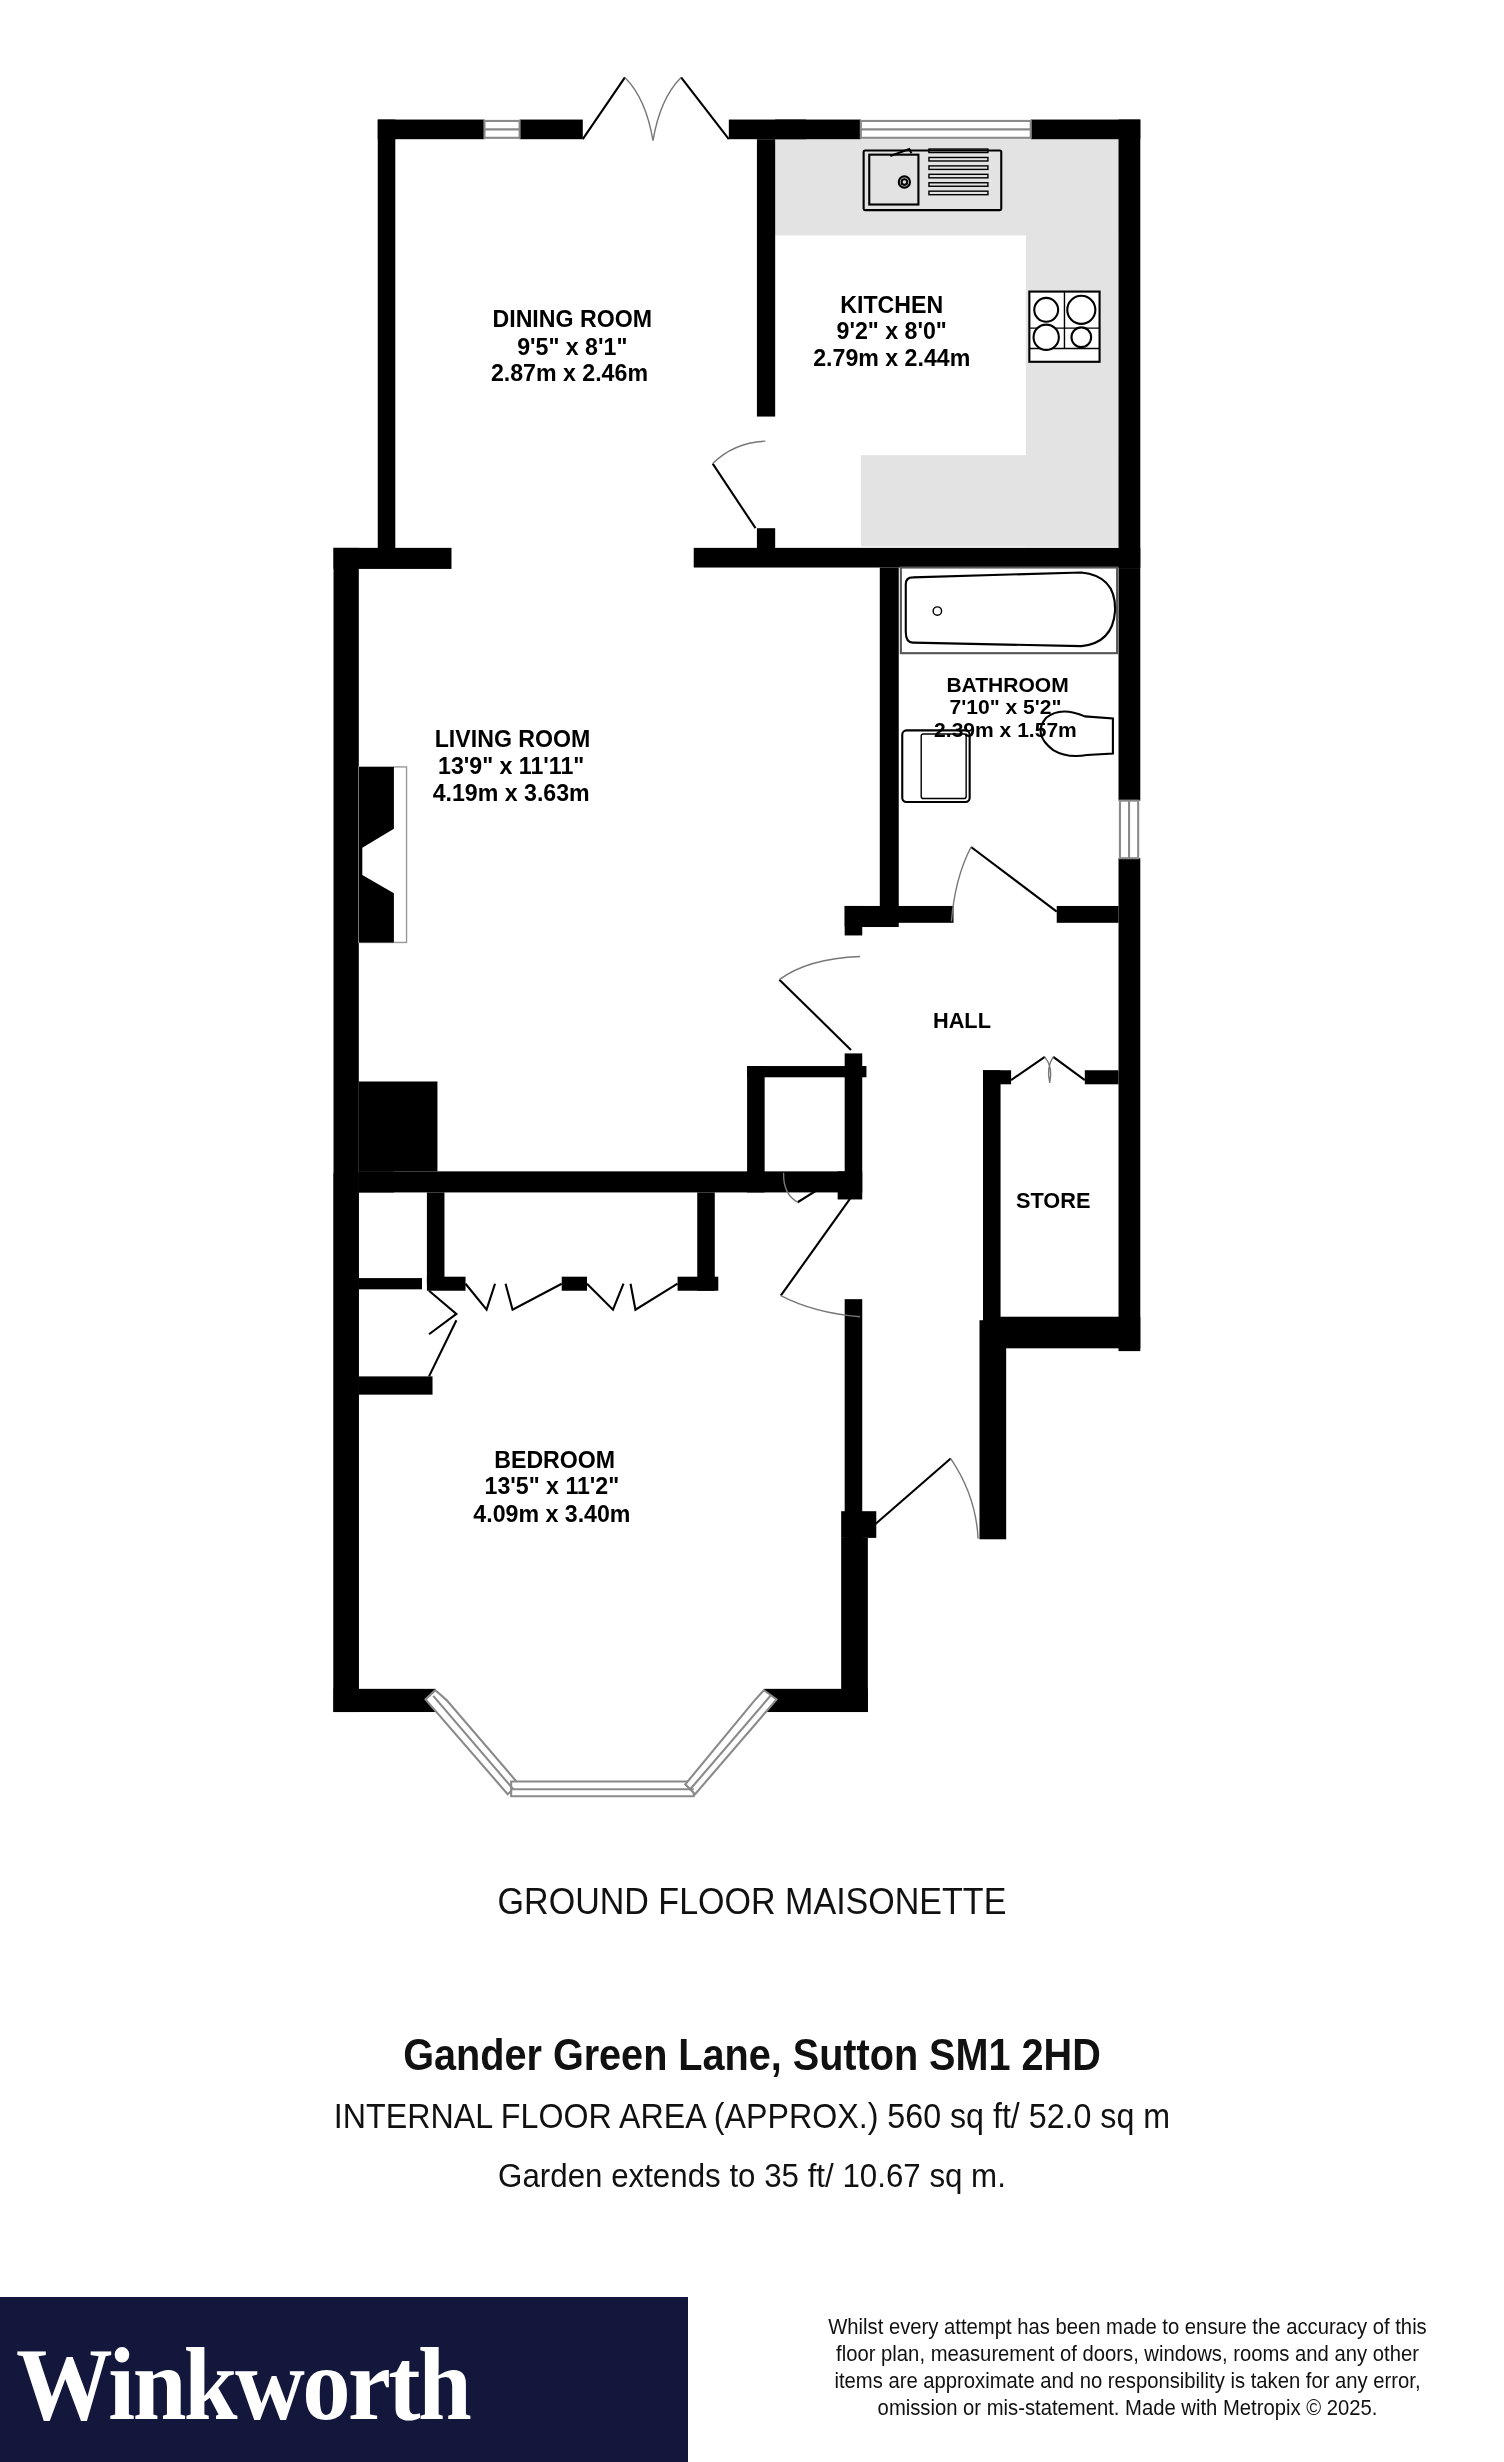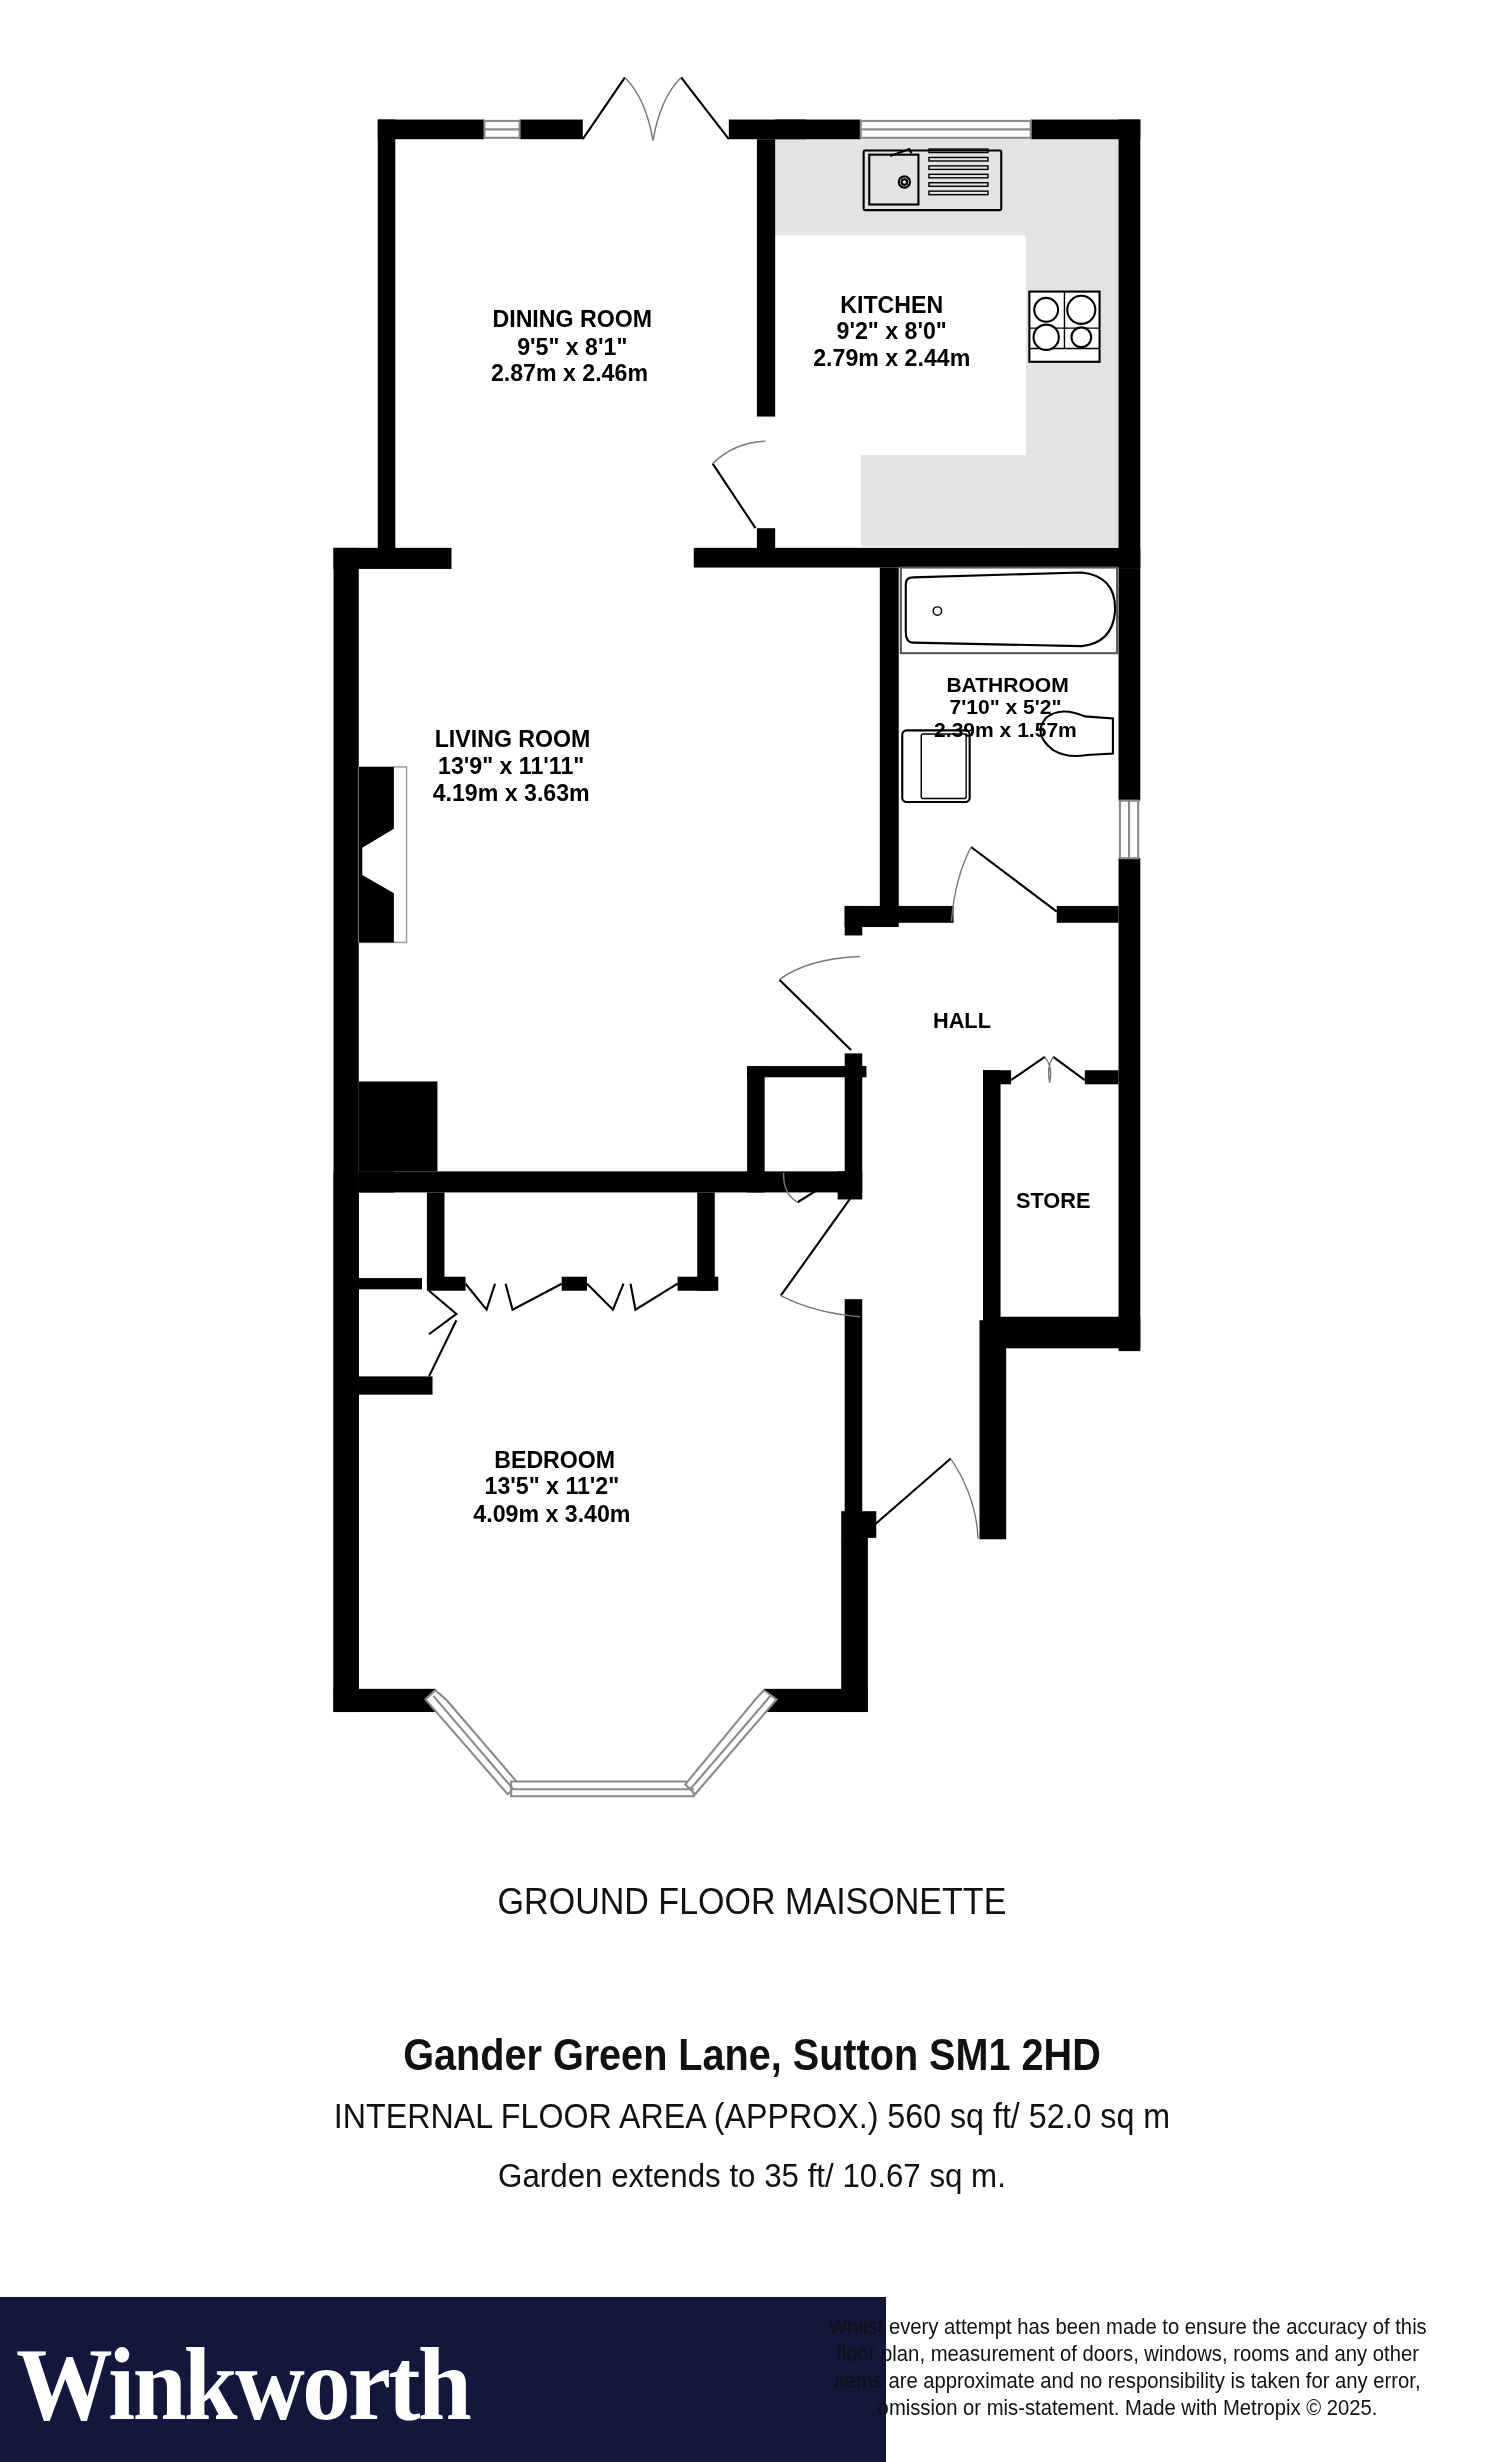--- a/index.html
+++ b/index.html
@@ -4,21 +4,21 @@
 <style>
   html, body { margin: 0; padding: 0; background: #ffffff; }
   body { width: 1504px; height: 2462px; position: relative; overflow: hidden; font-family: "Liberation Sans", sans-serif; }
   #plan { position: absolute; left: 0; top: 0; width: 1504px; height: 1840px; }
   .room-label { font-family: "Liberation Sans", sans-serif; font-weight: bold; fill: #000; text-anchor: middle; }
   .caption { position: absolute; left: 0; width: 1504px; text-align: center; color: #111; }
   #floor-title { top: 1881px; font-size: 37px; letter-spacing: 0px; transform: scaleX(0.92); }
   #address { top: 2030px; font-size: 44px; font-weight: bold; transform: scaleX(0.9); }
   #area { top: 2096px; font-size: 35px; transform: scaleX(0.92); }
   #garden { top: 2156px; font-size: 34px; transform: scaleX(0.92); }
-  #brand-panel { position: absolute; left: 0; top: 2297px; width: 886px; height: 166px; background: #12173b; }
+  #brand-panel { position: absolute; left: 0; top: 2297px; width: 688px; height: 166px; background: #12173b; }
   #brand-logo { position: absolute; left: 15.5px; top: 35px; font-family: "Liberation Serif", serif; font-size: 104px; font-weight: bold; color: #ffffff; letter-spacing: -2.8px; line-height: 1; transform: scaleX(0.93); transform-origin: left top; }
   #disclaimer { position: absolute; left: 801px; top: 2313px; width: 653px; font-size: 22px; line-height: 27px; text-align: center; color: #111; transform: scaleX(0.92); transform-origin: center top; }
 </style>
 </head>
 <body>
 
 <svg id="plan" viewBox="0 0 2142 2620" xmlns="http://www.w3.org/2000/svg">
 
   <g fill="#e3e3e3">
     <rect x="1091" y="198" width="502" height="137"></rect>

